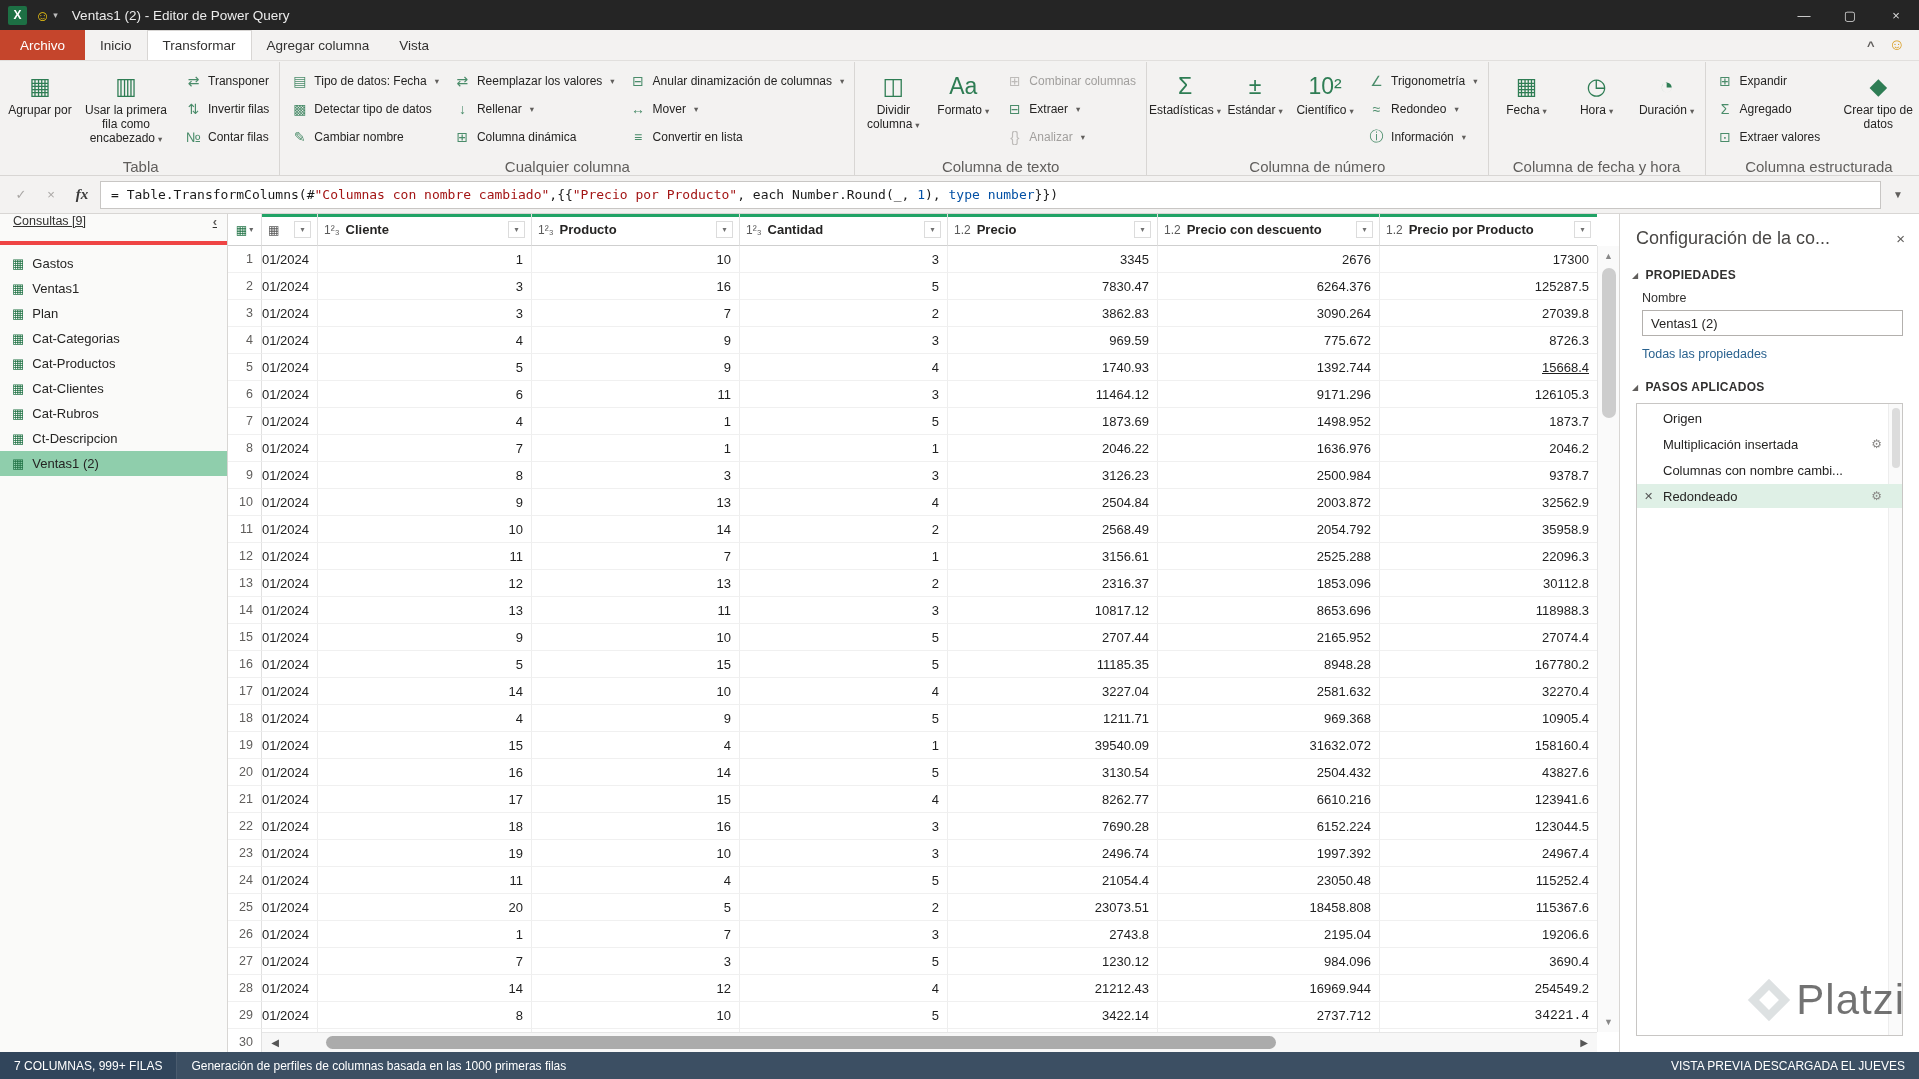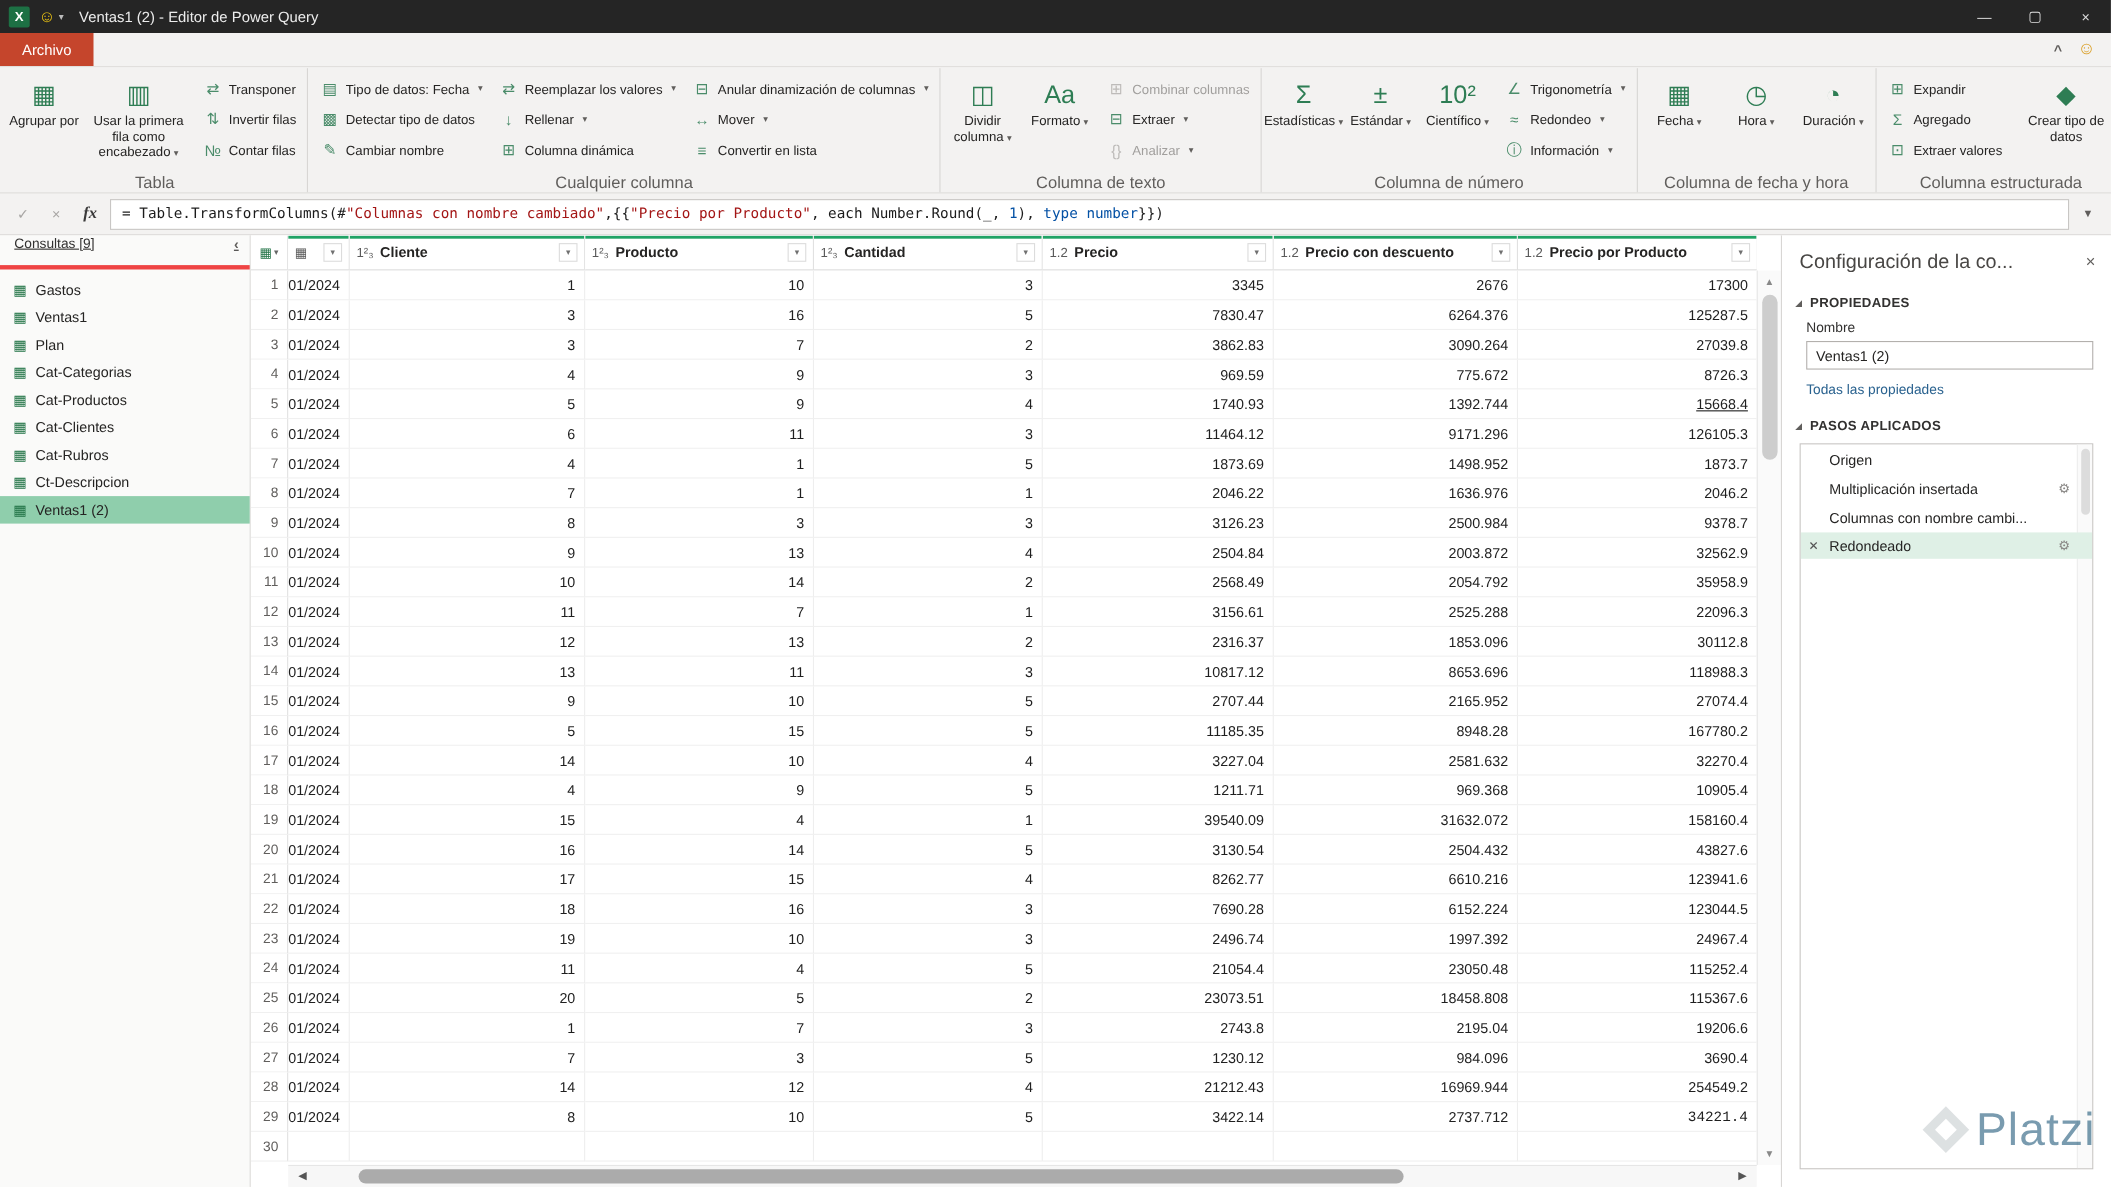--- a/index.html
+++ b/index.html
@@ -97,21 +97,21 @@
   .steps-box{flex:1;margin:4px 16px 16px 16px;border:1px solid #c8c6c4;background:#fff;overflow:hidden;position:relative;}
   .step{height:24px;display:flex;align-items:center;padding:0 20px 0 26px;font-size:13px;color:#252423;position:relative;margin-top:2px;}
   .step.selected{background:#dff0e6;}
   .step .del{position:absolute;left:7px;font-size:11px;color:#555;}
   .step .gear{position:absolute;right:20px;color:#8a8886;font-size:12px;}
   .step .slabel{white-space:nowrap;overflow:hidden;}
   .steps-scrollbar{position:absolute;top:0;right:0;bottom:0;width:14px;background:#fafafa;border-left:1px solid #ededed;}
   .steps-thumb{width:8px;height:60px;background:#dcdcdc;border-radius:4px;margin:4px auto 0 auto;}
   .watermark{position:absolute;right:14px;bottom:28px;display:flex;align-items:center;gap:12px;opacity:.55;pointer-events:none;}
   .wm-diamond{width:30px;height:30px;border:8px solid #c3c9cc;transform:rotate(45deg);}
-  .wm-text{font-size:42px;color:#0c4a6e;letter-spacing:1px;}
+  .wm-text{font-size:42px;color:#000000;letter-spacing:1px;}
 
   
   .statusbar{height:27px;background:#3c4f63;color:#fff;display:flex;align-items:center;font-size:12px;flex:0 0 auto;}
   .st-left1{background:#31455b;padding:0 14px;height:100%;display:flex;align-items:center;border-right:1px solid rgba(255,255,255,.12);}
   .st-left2{padding:0 14px;}
   .st-right{margin-left:auto;padding:0 14px;}
 </style>
 </head>
 <body>
 
@@ -124,20 +124,26 @@
     <span class="tb-title">Ventas1 (2) - Editor de Power Query</span>
     <div class="tb-controls">
       <span class="tb-btn">—</span>
       <span class="tb-btn">▢</span>
       <span class="tb-btn">×</span>
     </div>
   </div>
 
   <div class="tabrow">
     <div class="tab-file">Archivo</div>
+    <div class="tabs-container">
+        <div class="tab">Inicio</div>
+        <div class="tab selected">Transformar</div>
+        <div class="tab">Agregar columna</div>
+        <div class="tab">Vista</div>
+      </div>
     <div class="tabrow-right">
       <span class="collapse-ribbon">^</span>
       <span class="ribbon-smiley">☺</span>
     </div>
   </div>
 
   <div class="ribbon" id="ribbon">
       <div class="rib-group">
         <div class="rib-blocks">
           <button class="rbtn-big">
@@ -771,14 +777,19 @@
             <span class="gear">⚙</span>
           </div>
         </div>
       <div class="watermark">
         <div class="wm-diamond"></div>
         <div class="wm-text">Platzi</div>
       </div>
     </div>
   </div>
 
+  <div class="statusbar">
+    <div class="st-left1">7 COLUMNAS, 999+ FILAS</div>
+    <div class="st-left2">Generación de perfiles de columnas basada en las 1000 primeras filas</div>
+    <div class="st-right">VISTA PREVIA DESCARGADA EL JUEVES</div>
+  </div>
 
 </div>
 
 </body></html>

